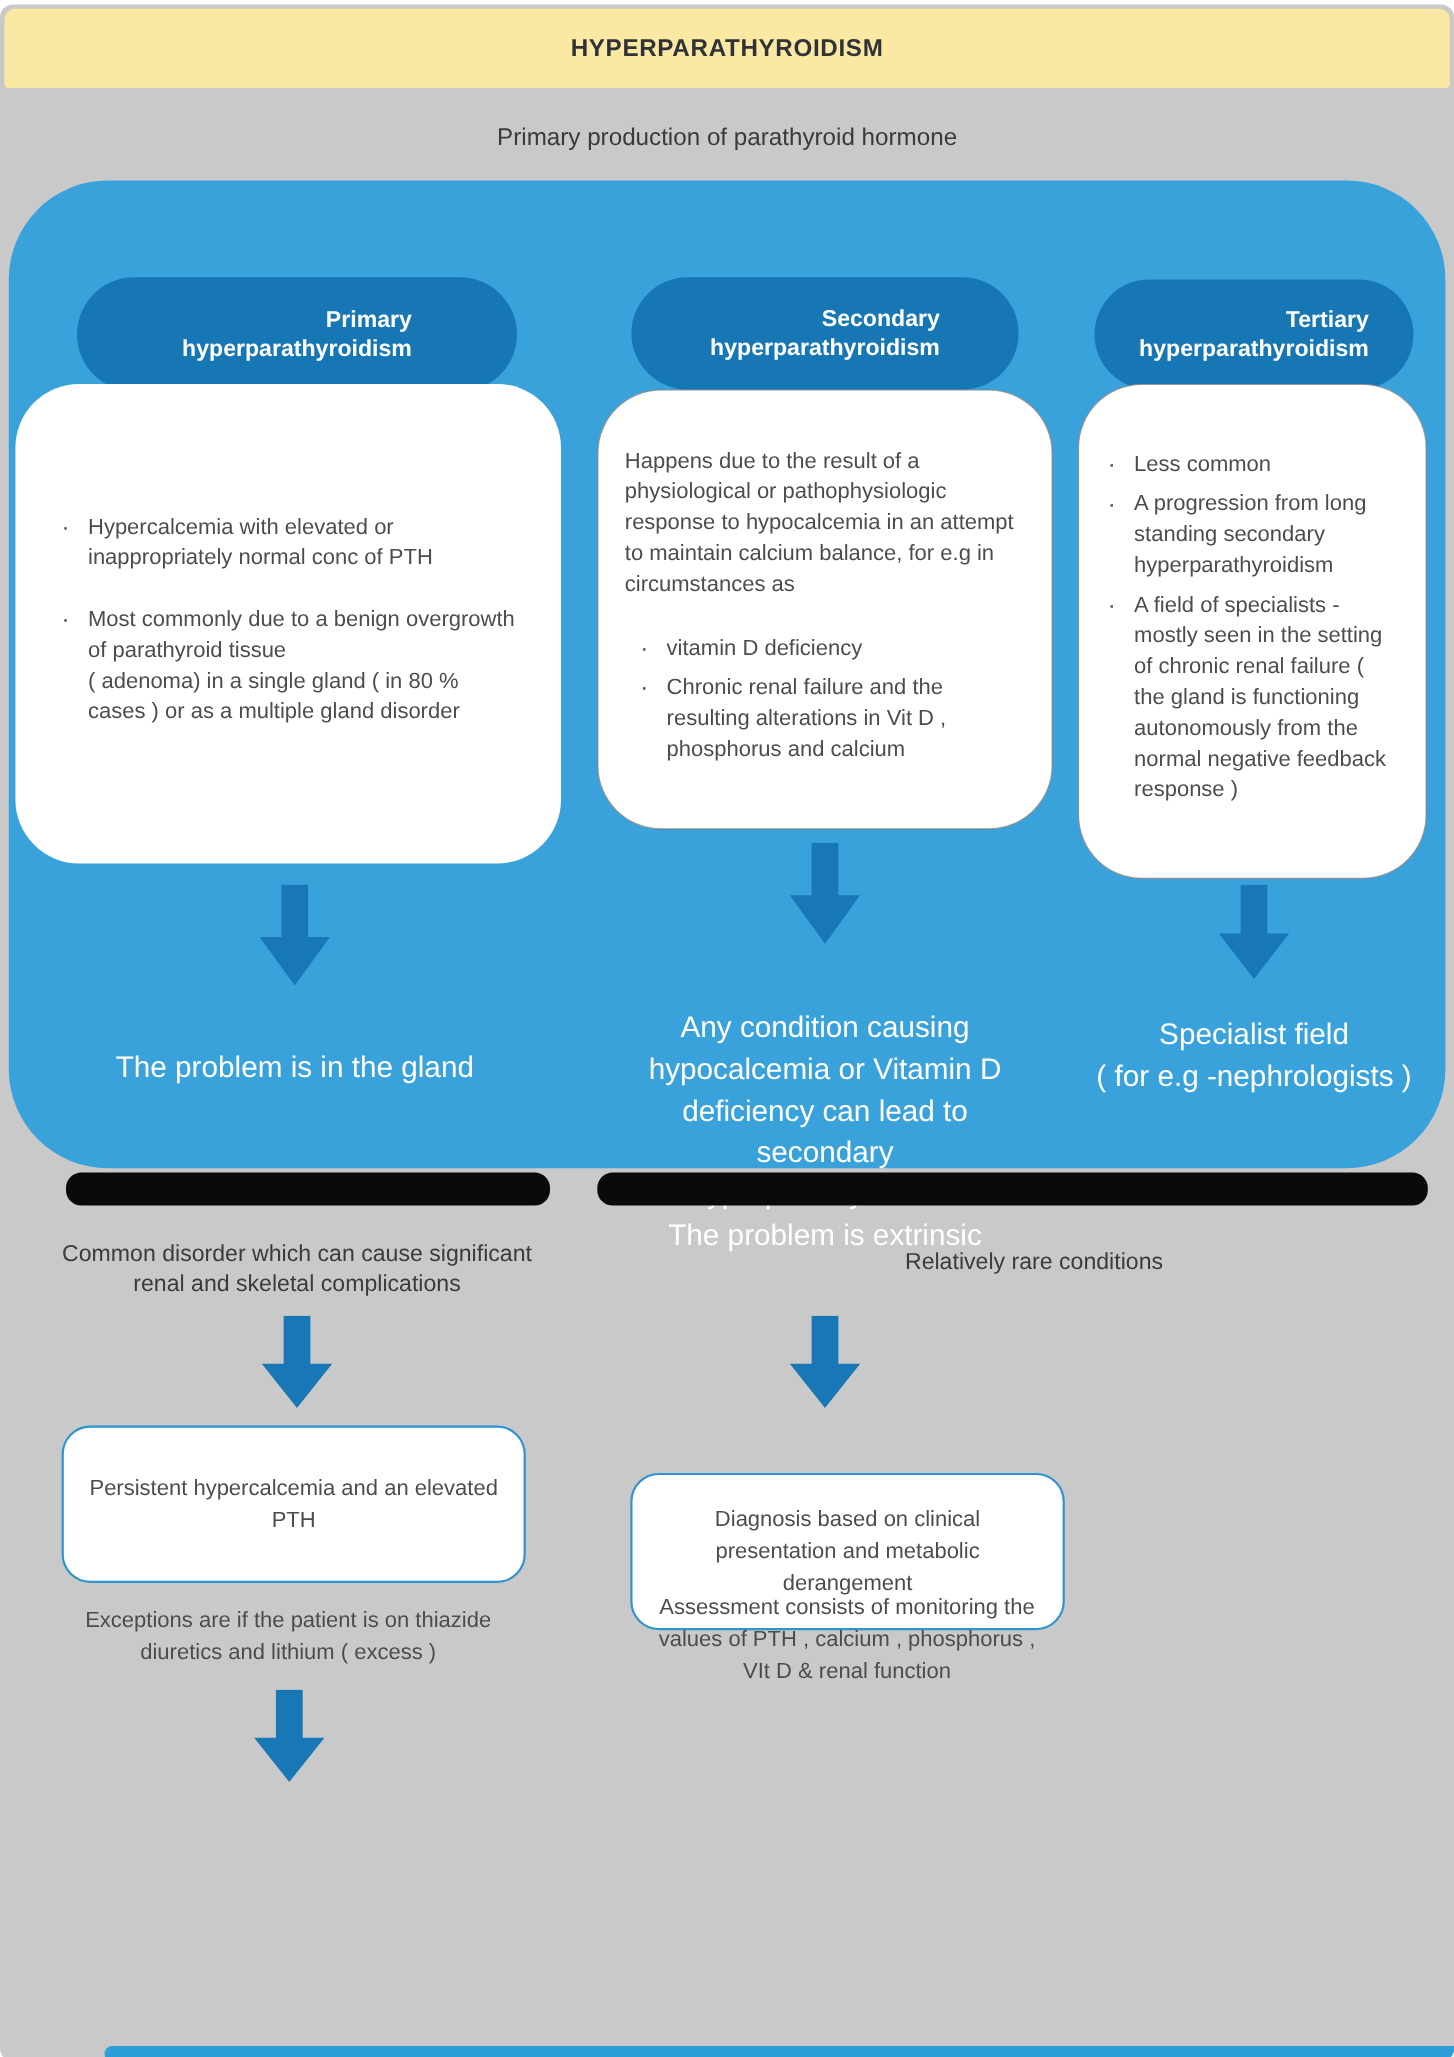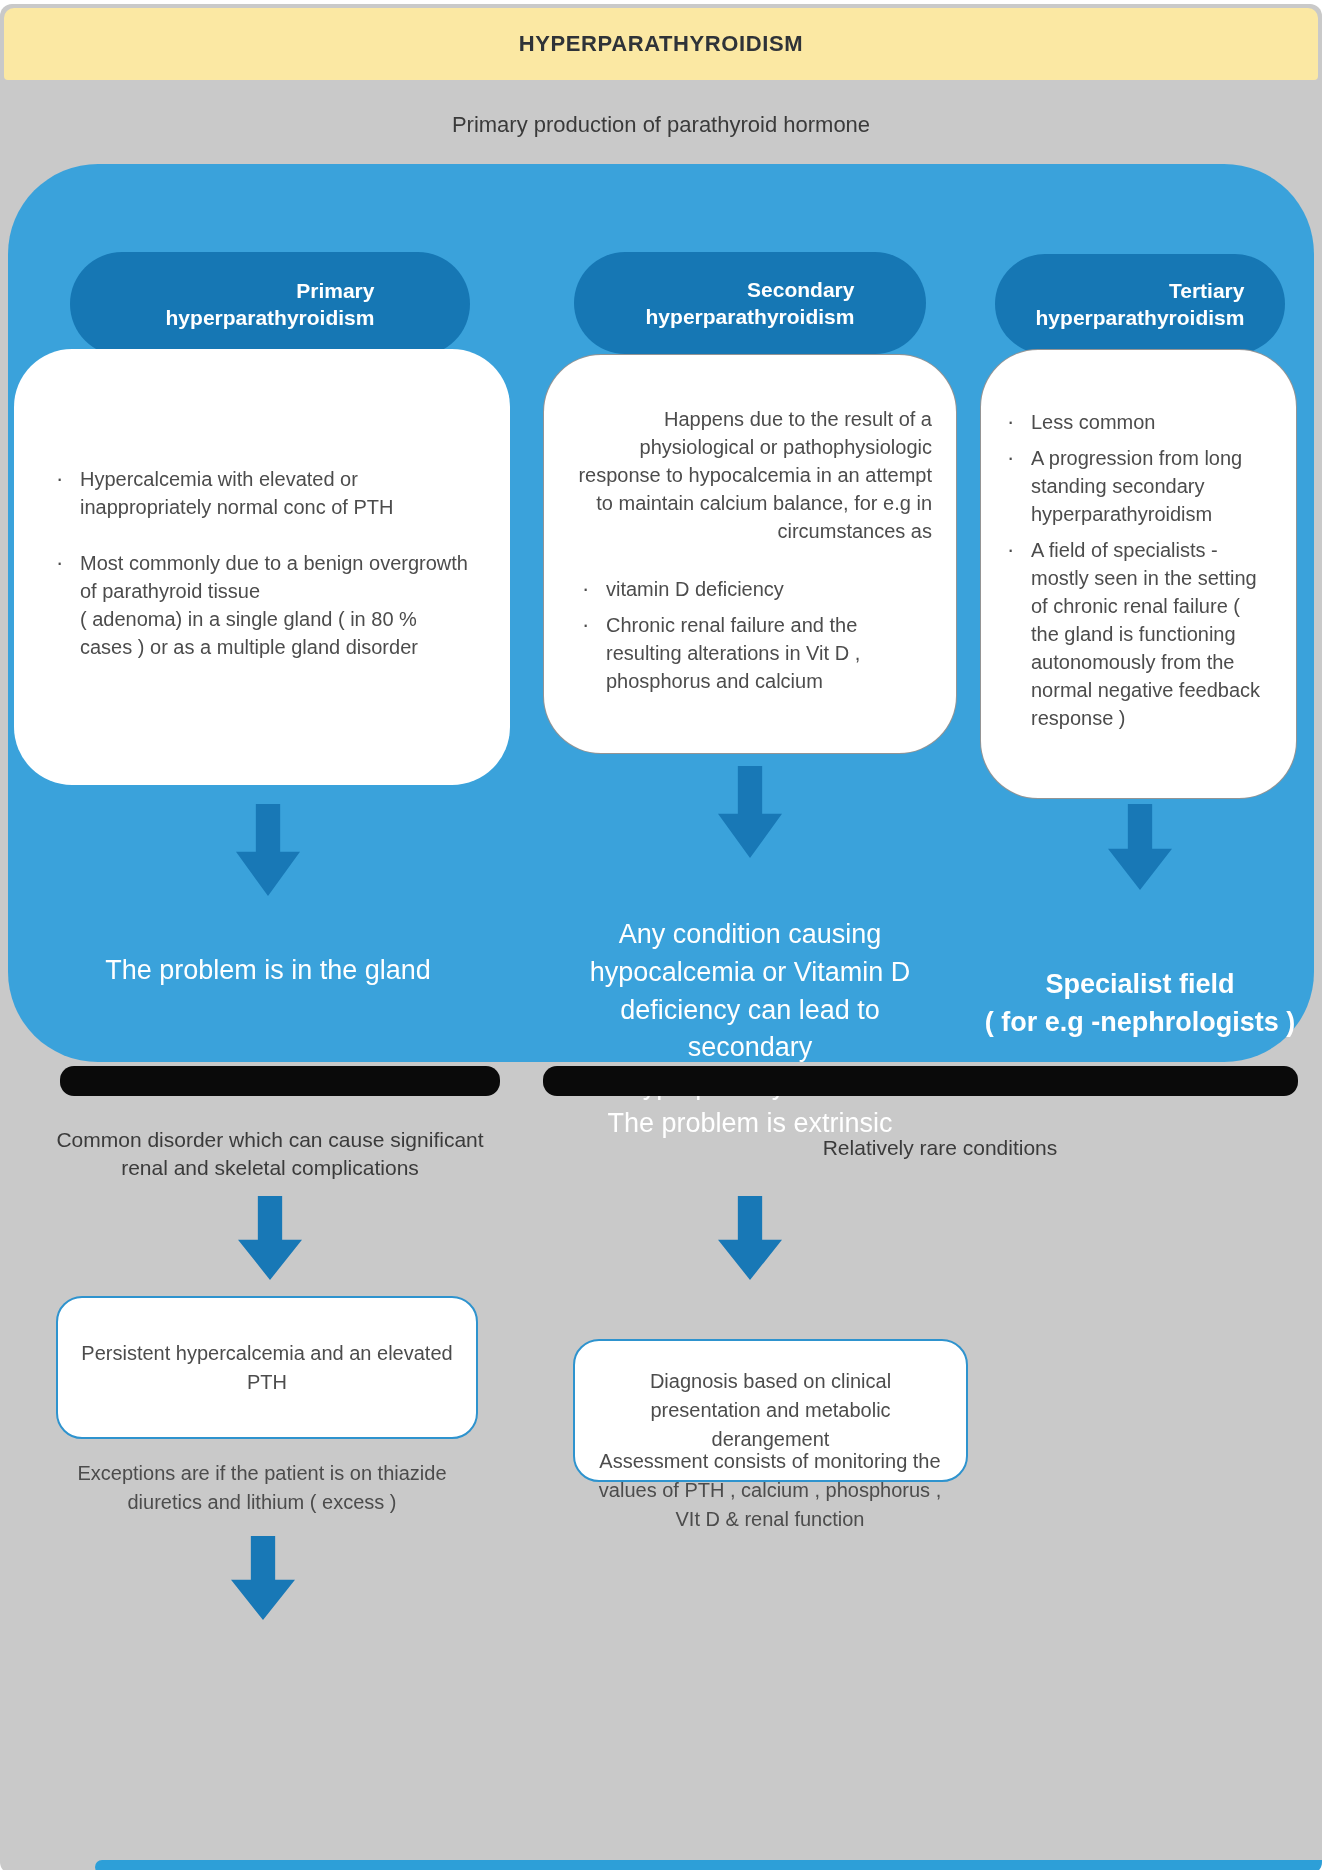--- a/index.html
+++ b/index.html
@@ -33,21 +33,21 @@
   .pill2{left:574px;top:248px;width:352px;height:102px;}
   .pill3{left:995px;top:250px;width:290px;height:100px;}
   .card{
     position:absolute;z-index:2;background:#ffffff;border-radius:58px;
     display:flex;flex-direction:column;justify-content:center;
     font-size:20px;line-height:1.4;color:#4C4C4C;
   }
   .card1{left:14px;top:345px;width:496px;height:436px;padding:0 42px;box-sizing:border-box;}
   .card2{left:543px;top:350px;width:414px;height:400px;padding:0 24px;box-sizing:border-box;border:1px solid rgba(60,60,60,.55);}
   .card3{left:980px;top:345px;width:317px;height:450px;padding:0 26px;box-sizing:border-box;border:1px solid rgba(60,60,60,.55);}
-  .intro{text-align:right;margin:0 0 30px 0;}
+  .intro{text-align:left;margin:0 0 30px 0;}
   .bullet{display:flex;align-items:flex-start;margin:0 0 8px 0;}
   .bullet.gap{margin-bottom:28px;}
   .dot{flex:none;width:24px;font-size:22px;line-height:1.25;}
   .btxt{white-space:pre-line;}
   .arrow{
     position:absolute;z-index:1;background:#1878B6;
     clip-path:polygon(31% 0,69% 0,69% 52%,100% 52%,50% 100%,0 52%,31% 52%);
   }
   .caption{
     position:absolute;z-index:1;color:#ffffff;font-size:27px;line-height:1.4;
@@ -138,21 +138,21 @@
     </div>
   </div>
 
   <div class="arrow" style="left:236px;top:800px;width:64px;height:92px;"></div>
   <div class="arrow" style="left:718px;top:762px;width:64px;height:92px;"></div>
   <div class="arrow" style="left:1108px;top:800px;width:64px;height:86px;"></div>
 
   <div class="caption" style="left:40px;top:948px;width:456px;">The problem is in the gland</div>
   <div class="caption" style="left:585px;top:912px;width:330px;">Any condition causing hypocalcemia or Vitamin D deficiency can lead to secondary hyperparathyroidism
 The problem is extrinsic</div>
-  <div class="caption" style="left:980px;top:962px;width:320px;font-weight:bold;">Specialist field
+  <div class="caption" style="left:980px;top:918px;width:320px;">Specialist field
 ( for e.g -nephrologists )</div>
 
   <div class="bar" style="left:60px;top:1062px;width:440px;"></div>
   <div class="bar" style="left:543px;top:1062px;width:755px;"></div>
 
   <div class="branch-label" style="left:45px;top:1122px;width:450px;">Common disorder which can cause significant renal and skeletal complications</div>
   <div class="branch-label" style="left:640px;top:1130px;width:600px;">Relatively rare conditions</div>
 
   <div class="arrow" style="left:238px;top:1192px;width:64px;height:84px;"></div>
   <div class="arrow" style="left:718px;top:1192px;width:64px;height:84px;"></div>

